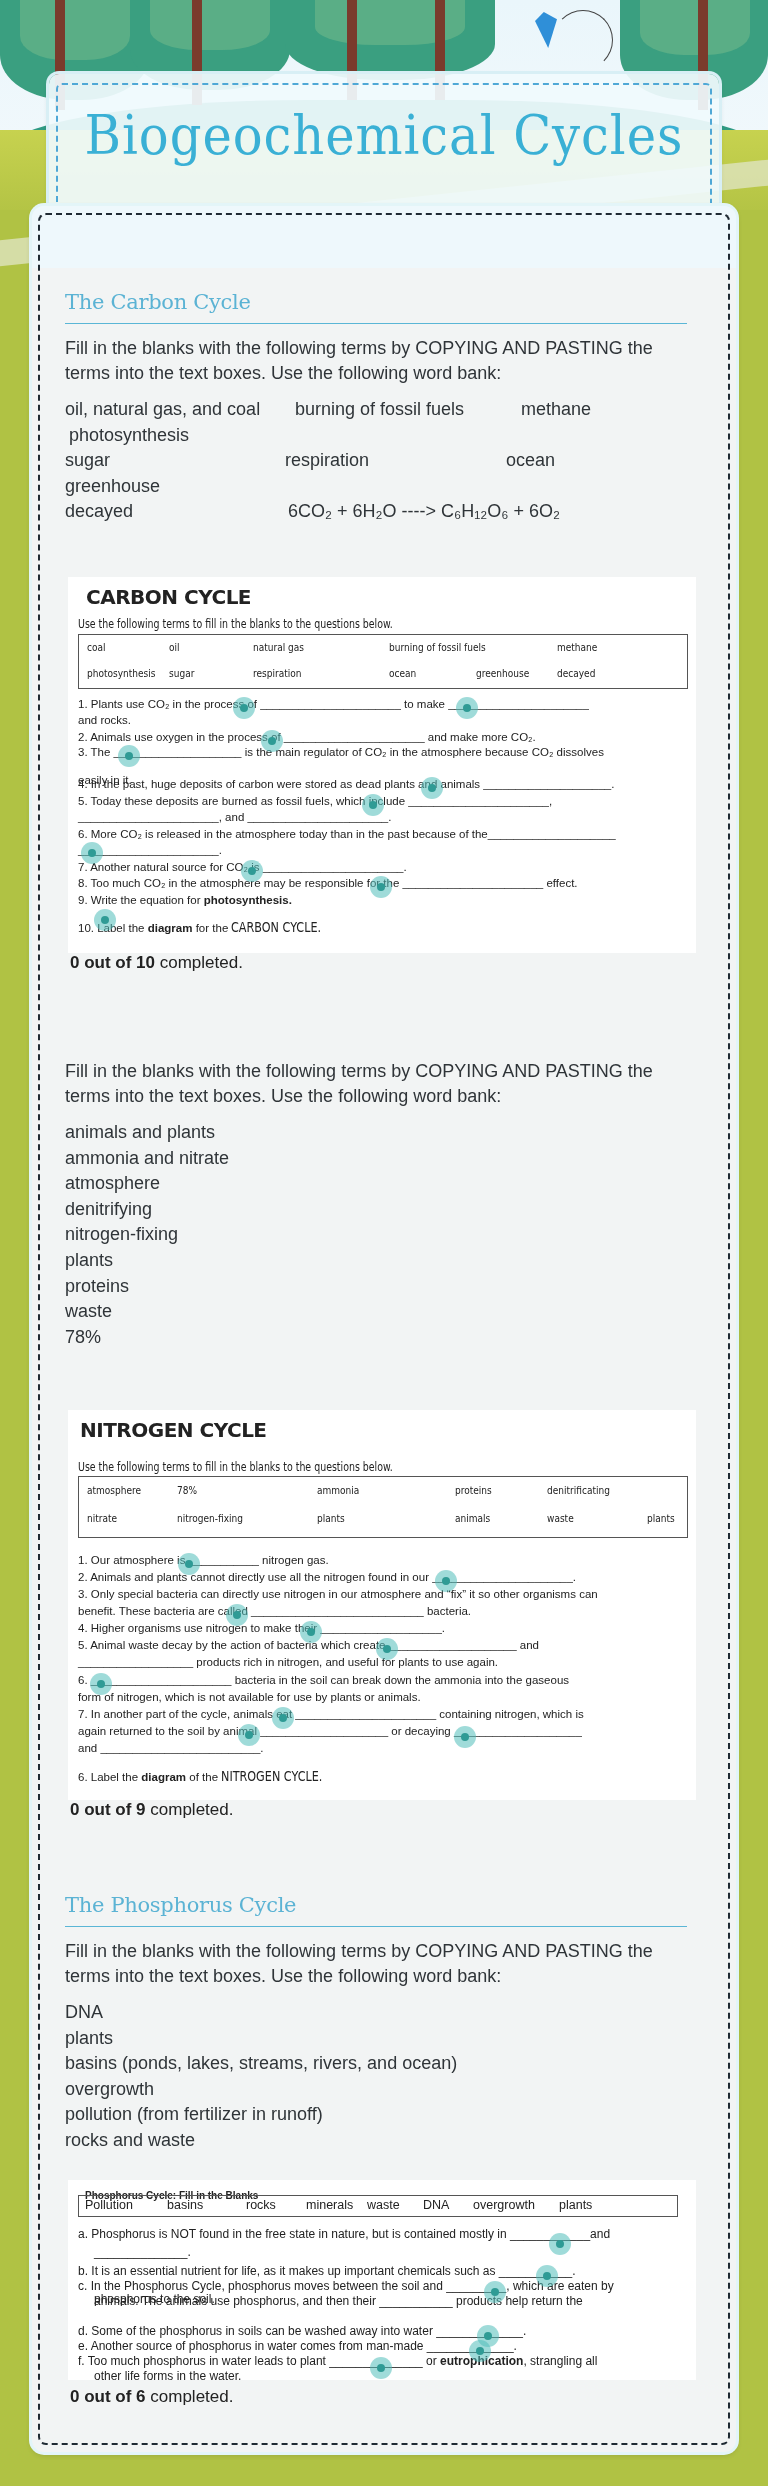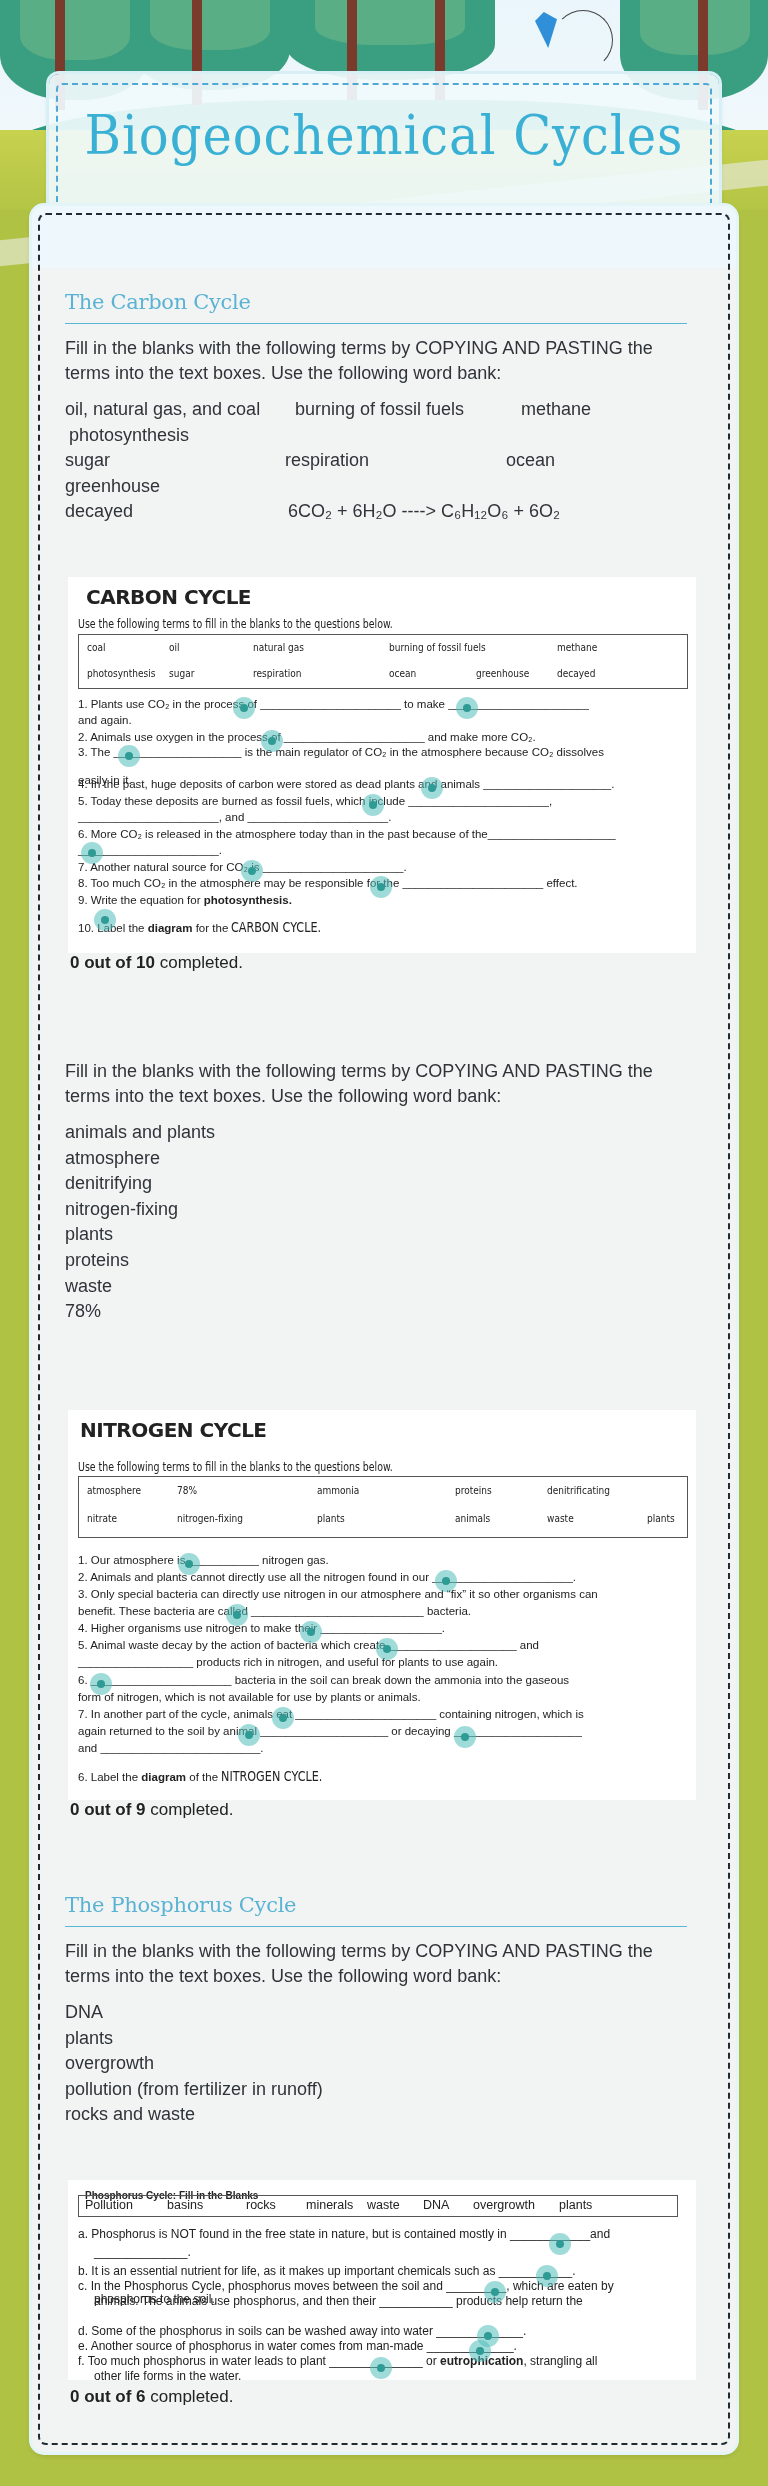--- a/index.html
+++ b/index.html
@@ -178,21 +178,21 @@
     <span style="left:310px;top:6px">burning of fossil fuels</span>
     <span style="left:478px;top:6px">methane</span>
     <span style="left:8px;top:32px">photosynthesis</span>
     <span style="left:90px;top:32px">sugar</span>
     <span style="left:174px;top:32px">respiration</span>
     <span style="left:310px;top:32px">ocean</span>
     <span style="left:397px;top:32px">greenhouse</span>
     <span style="left:478px;top:32px">decayed</span>
   </div>
   <div class="ws-q" style="top:121px">1. Plants use CO₂ in the process of ______________________ to make ______________________</div>
-  <div class="ws-q" style="top:137px">and again.</div>
+  <div class="ws-q" style="top:137px">and rocks.</div>
   <div class="ws-q" style="top:154px">2. Animals use oxygen in the process of ______________________ and make more CO₂.</div>
   <div class="ws-q" style="top:169px">3. The ____________________ is the main regulator of CO₂ in the atmosphere because CO₂ dissolves</div>
   <div class="ws-q" style="top:197px">easily in it.</div>
   <div class="ws-q" style="top:201px">4. In the past, huge deposits of carbon were stored as dead plants and animals ____________________.</div>
   <div class="ws-q" style="top:218px">5. Today these deposits are burned as fossil fuels, which include ______________________,</div>
   <div class="ws-q" style="top:234px">______________________, and ______________________.</div>
   <div class="ws-q" style="top:251px">6. More CO₂ is released in the atmosphere today than in the past because of the____________________</div>
   <div class="ws-q" style="top:267px">______________________.</div>
   <div class="ws-q" style="top:284px">7. Another natural source for CO₂ is ______________________.</div>
   <div class="ws-q" style="top:300px">8. Too much CO₂ in the atmosphere may be responsible for the ______________________ effect.</div>
@@ -212,20 +212,21 @@
 </div>
 
 <div class="progress" style="top:953px">
   <b>0 out of 10</b> <span>completed.</span>
 </div>
 
 <div class="section" style="top:1047px">
   <p class="instructions">Fill in the blanks with the following terms by COPYING AND PASTING the terms into the text boxes. Use the following word bank:</p>
   <div class="wordbank wb-list">
     <div>animals and plants</div>
+    <div>ammonia and nitrate</div>
     <div>atmosphere</div>
     <div>denitrifying</div>
     <div>nitrogen-fixing</div>
     <div>plants</div>
     <div>proteins</div>
     <div>waste</div>
     <div>78%</div>
   </div>
 </div>
 
@@ -273,20 +274,21 @@
 <div class="progress" style="top:1800px">
   <b>0 out of 9</b> <span>completed.</span>
 </div>
 
 <div class="section" style="top:1893px">
   <h2 class="section-heading">The Phosphorus Cycle</h2>
   <p class="instructions">Fill in the blanks with the following terms by COPYING AND PASTING the terms into the text boxes. Use the following word bank:</p>
   <div class="wordbank wb-list">
     <div>DNA</div>
     <div>plants</div>
+    <div>basins (ponds, lakes, streams, rivers, and ocean)</div>
     <div>overgrowth</div>
     <div>pollution (from fertilizer in runoff)</div>
     <div>rocks and waste</div>
   </div>
 </div>
 
 <div class="worksheet" style="top:2180px;height:200px">
   <div class="ws-q" style="left:17px;top:10px;font-weight:bold;font-size:10px">Phosphorus Cycle: Fill in the Blanks</div>
   <div class="ws-box" style="left:10px;top:15px;width:600px;height:22px">
     <span style="left:6px;top:2px;font-family:'Liberation Sans',sans-serif;font-size:12.5px;transform:none">Pollution</span>

